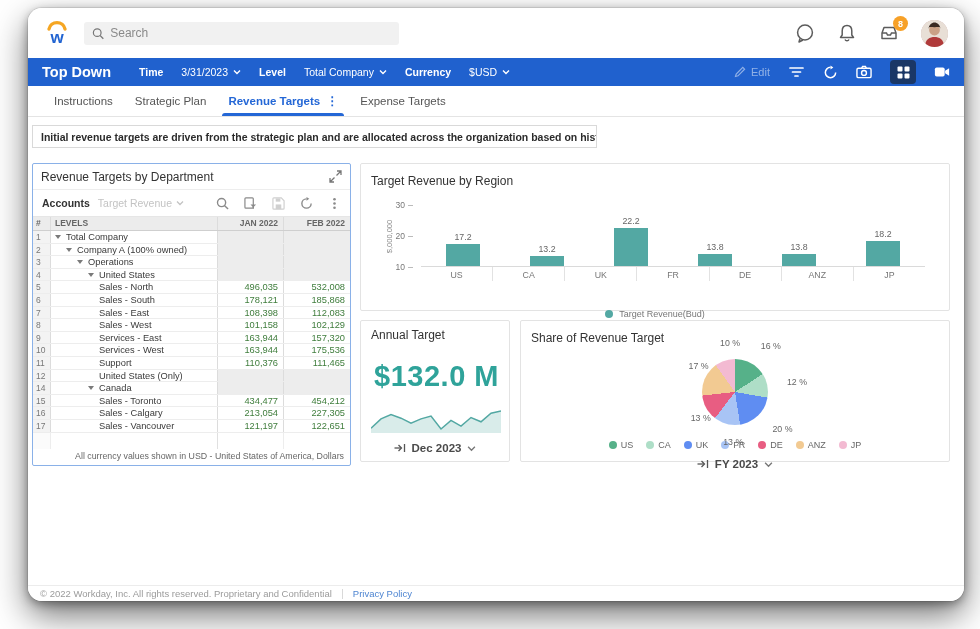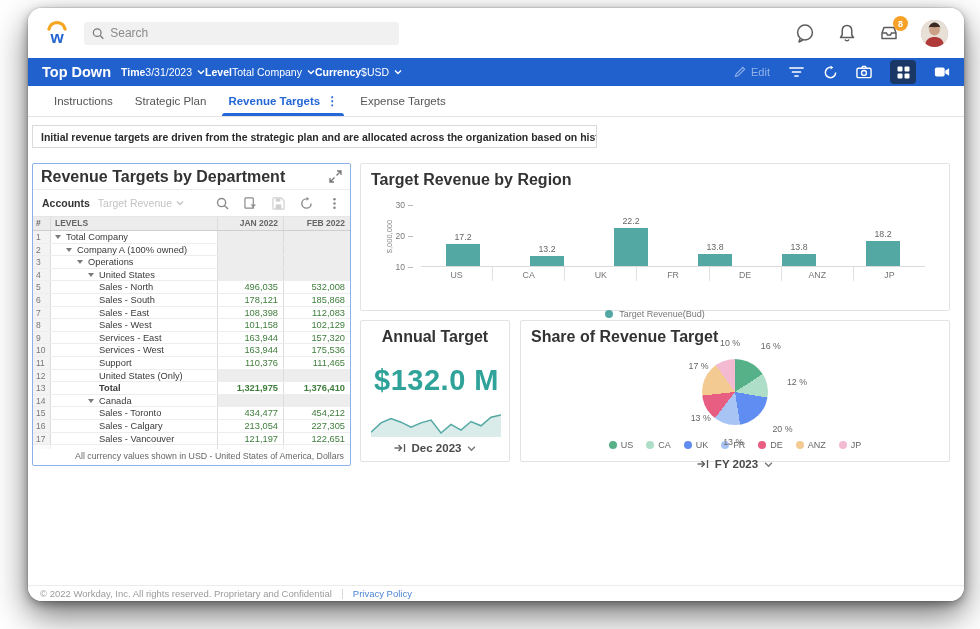--- a/index.html
+++ b/index.html
@@ -16,21 +16,21 @@
   .logo { width:26px; height:28px; margin-right:14px; flex:0 0 auto; }
   .searchbox { width:315px; height:23px; background:#f1f1f1; border-radius:3px; display:flex; align-items:center; padding:0 8px; }
   .searchbox input { border:none; outline:none; background:transparent; font-size:12px; color:#444; width:100%; font-family:inherit; }
   .searchbox input::placeholder { color:#8a8a8a; }
   .top-icons { margin-left:auto; display:flex; align-items:center; gap:22px; }
   .tico { width:20px; height:20px; color:#5c5c5c; position:relative; }
   .badge { position:absolute; top:-7px; right:-9px; min-width:15px; height:15px; border-radius:8px; background:#f7a128; color:#fff; font-size:9px; font-weight:700; display:flex; align-items:center; justify-content:center; padding:0 3px; }
   .avatar { width:27px; height:27px; border-radius:50%; overflow:hidden; background:#caa; }
 
   
-  .navbar { height:28px; background:#2061ce; display:flex; align-items:center; color:#fff; padding:0 14px; gap:0; }
+  .navbar { height:28px; background:#2061ce; display:flex; align-items:center; color:#fff; padding:0 14px; gap:18px; }
   .nav-title { font-size:14.5px; font-weight:700; margin-right:10px; }
   .nav-label { font-size:10.5px; font-weight:700; }
   .nav-value { font-size:10.5px; display:flex; align-items:center; gap:5px; }
   .chev { width:8px; height:8px; }
   .nav-right { margin-left:auto; display:flex; align-items:center; gap:18px; }
   .edit-group { display:flex; align-items:center; gap:5px; opacity:.5; font-size:11px; }
   .nico { width:16px; height:16px; color:#fff; display:flex; align-items:center; justify-content:center; }
   .nico.active { width:26px; height:24px; background:#1a3766; border-radius:4px; }
 
   
@@ -38,21 +38,21 @@
   .tab { display:flex; align-items:center; font-size:11.5px; color:#555; cursor:pointer; position:relative; gap:6px; }
   .tab.active { color:#2467d6; font-weight:700; }
   .tab.active::after { content:""; position:absolute; left:-6px; right:-6px; bottom:0; height:3px; background:#2467d6; border-radius:3px 3px 0 0; }
   .tab .kebab { color:#2467d6; font-size:12px; font-weight:700; letter-spacing:0; }
 
   .content { position:relative; height:calc(100% - 50px - 28px - 31px - 16px); background:#fff; }
 
   .info-banner { position:absolute; left:4px; top:8px; width:565px; height:23px; border:1px solid #d9d9d9; background:#fff; display:flex; align-items:center; padding:0 8px; font-size:10.5px; font-weight:700; color:#2b2b2b; white-space:nowrap; overflow:hidden; }
 
   .panel { position:absolute; background:#fff; border:1px solid #e3e3e3; border-radius:2px; }
-  .panel-title { font-size:16px; font-weight:700; color:#333;text-align:center; }
+  .panel-title { font-size:12px; font-weight:400; color:#333; }
 
   
   #left-panel { left:4px; top:46px; width:319px; height:303px; border:1px solid #8ab1e8; display:flex; flex-direction:column; }
   .lp-titlebar { height:26px; display:flex; align-items:center; padding:0 8px; border-bottom:1px solid #ededed; }
   .lp-expand { margin-left:auto; width:13px; height:13px; color:#777; }
   .lp-toolbar { height:27px; display:flex; align-items:center; padding:0 9px; border-bottom:1px solid #e6e6e6; gap:8px; }
   .lp-accounts { font-size:10.5px; font-weight:700; color:#333; }
   .lp-dim { font-size:10.5px; color:#c3c3c3; display:flex; align-items:center; gap:4px; }
   .lp-tools { margin-left:auto; display:flex; align-items:center; gap:15px; }
   .lp-tools .ic { width:13px; height:13px; color:#8a8a8a; }
@@ -362,26 +362,20 @@
             <span class="c-num">11</span>
             <span class="c-label" style="padding-left: 48px;">Support</span>
             <span class="c-val first">110,376</span>
             <span class="c-val">111,465</span>
           </div>
           <div class="g-row shaded">
             <span class="c-num">12</span>
             <span class="c-label" style="padding-left: 48px;">United States (Only)</span>
             <span class="c-val first"></span>
             <span class="c-val"></span>
-          </div>
-          <div class="g-row bold">
-            <span class="c-num">13</span>
-            <span class="c-label" style="padding-left: 48px;">Total</span>
-            <span class="c-val first">1,321,975</span>
-            <span class="c-val">1,376,410</span>
           </div>
           <div class="g-row shaded">
             <span class="c-num">14</span>
             <span class="c-label" style="padding-left: 37px;"><span class="caret"></span>Canada</span>
             <span class="c-val first"></span>
             <span class="c-val"></span>
           </div>
           <div class="g-row">
             <span class="c-num">15</span>
             <span class="c-label" style="padding-left: 48px;">Sales - Toronto</span>

